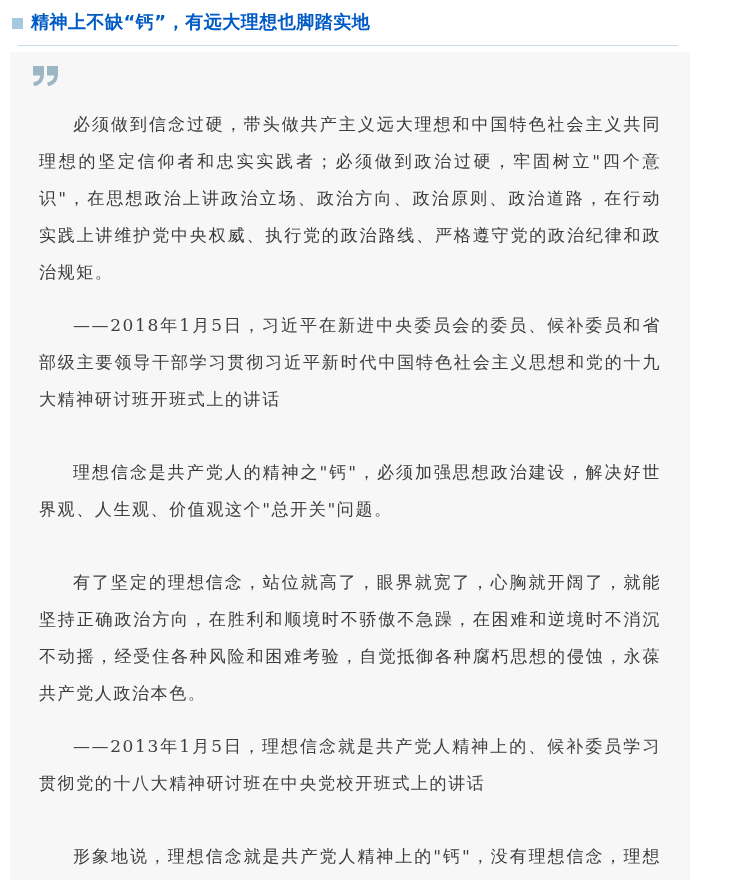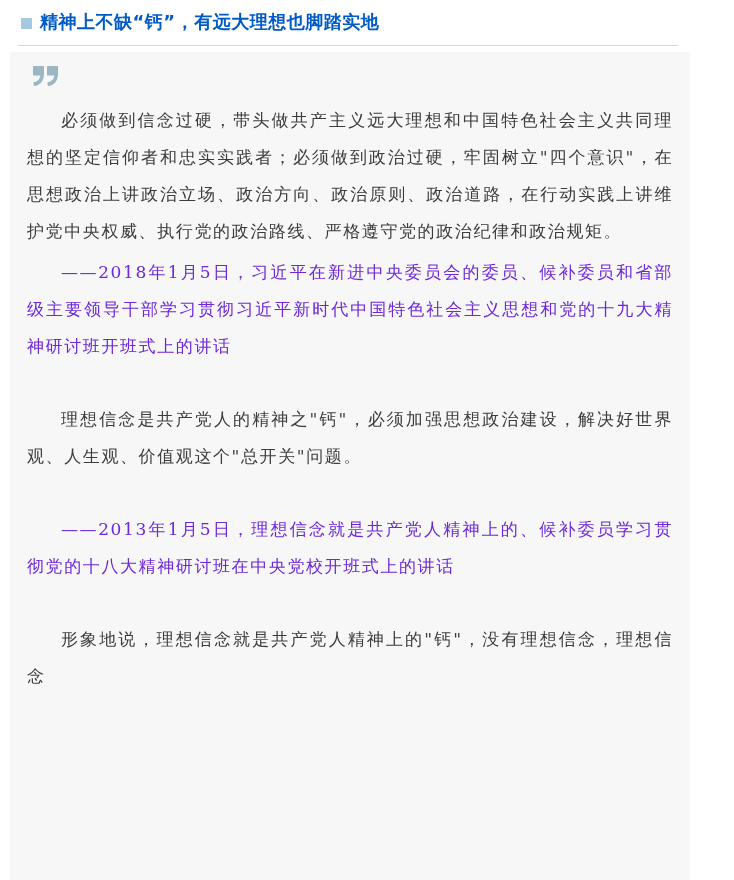--- a/index.html
+++ b/index.html
@@ -14,21 +14,21 @@
   .page {
     width: 734px;
     height: 880px;
     position: relative;
     overflow: hidden;
   }
   .header {
     display: flex;
     align-items: center;
     gap: 8px;
-    padding: 10px 0 0 21px;
+    padding: 10px 0 0 12px;
   }
   .bullet {
     width: 11px;
     height: 11px;
     background: #A5C9E0;
     flex: 0 0 auto;
     margin-top: 2px;
   }
   .title {
     font-size: 18px;
@@ -52,30 +52,30 @@
     height: 828px;
     overflow: hidden;
   }
   .quote-mark {
     margin: 2px 0 4px 10px;
     height: 24px;
   }
   .quote-mark svg { display: block; }
   #quote-list { margin-top: 12px; }
   .quote-item p {
-    margin: 4px;
+    margin: 16px;
     font-size: 17px;
     line-height: 37px;
     letter-spacing: 1.6px;
     text-align: justify;
     text-indent: 2em;
     font-family: "DejaVu Serif", serif;
   }
   .quote-text { color: #3C3C3C; }
-  .quote-attribution { color: #6d28d9; }
+  .quote-attribution { color: #404040; }
   .quote-item + .quote-item { margin-top: 36px; }
 </style>
 </head>
 <body>
 
 <div class="page">
 
   <div class="header">
     <span class="bullet"></span>
     <h1 class="title">精神上不缺“钙”，有远大理想也脚踏实地</h1>
@@ -94,20 +94,21 @@
   <div class="quote-item">
     <p class="quote-text">必须做到信念过硬，带头做共产主义远大理想和中国特色社会主义共同理想的坚定信仰者和忠实实践者；必须做到政治过硬，牢固树立"四个意识"，在思想政治上讲政治立场、政治方向、政治原则、政治道路，在行动实践上讲维护党中央权威、执行党的政治路线、严格遵守党的政治纪律和政治规矩。</p>
     <p class="quote-attribution">——2018年1月5日，习近平在新进中央委员会的委员、候补委员和省部级主要领导干部学习贯彻习近平新时代中国特色社会主义思想和党的十九大精神研讨班开班式上的讲话</p>
   </div>
 
   <div class="quote-item">
     <p class="quote-text">理想信念是共产党人的精神之"钙"，必须加强思想政治建设，解决好世界观、人生观、价值观这个"总开关"问题。</p>
   </div>
 
   <div class="quote-item">
+    <p class="quote-text">有了坚定的理想信念，站位就高了，眼界就宽了，心胸就开阔了，就能坚持正确政治方向，在胜利和顺境时不骄傲不急躁，在困难和逆境时不消沉不动摇，经受住各种风险和困难考验，自觉抵御各种腐朽思想的侵蚀，永葆共产党人政治本色。</p>
     <p class="quote-attribution">——2013年1月5日，理想信念就是共产党人精神上的、候补委员学习贯彻党的十八大精神研讨班在中央党校开班式上的讲话</p>
   </div>
 
   <div class="quote-item">
     <p class="quote-text">形象地说，理想信念就是共产党人精神上的"钙"，没有理想信念，理想信念</p>
 
   </div>
 </div>
   </div>
 

